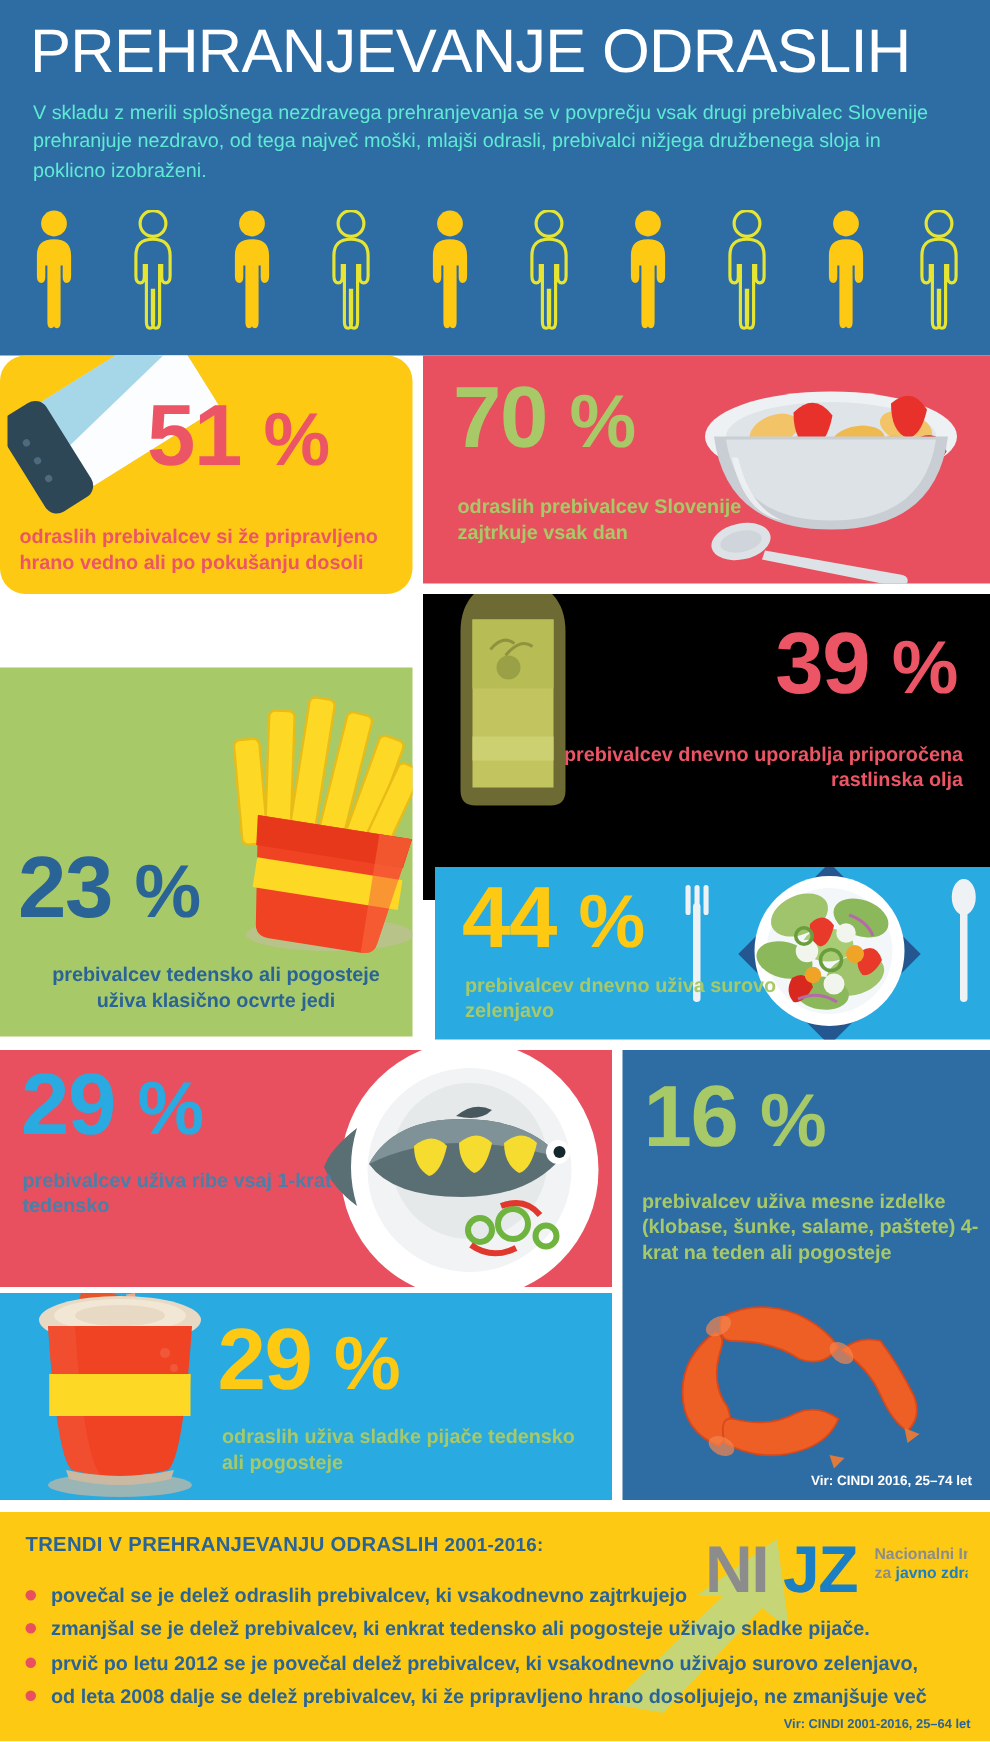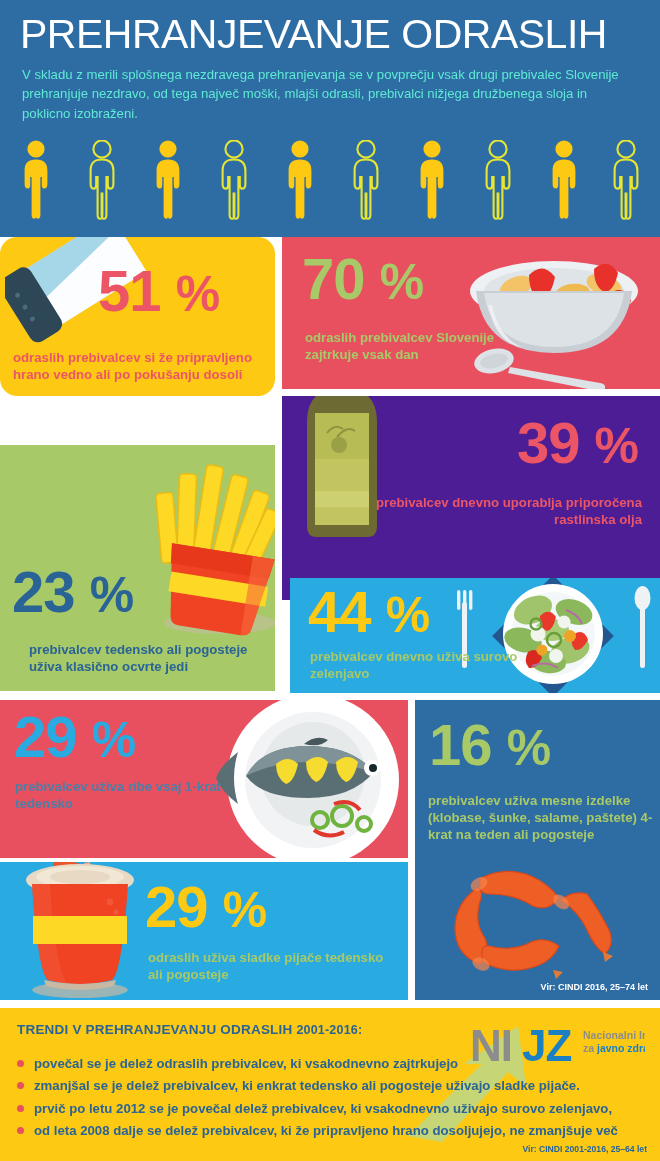--- a/index.html
+++ b/index.html
@@ -41,26 +41,26 @@
   #b51 { left:0; top:237px; width:275px; height:159px; background:#fdc913;border-radius:17px; }
   #b51 .num { position:absolute; left:98px; top:27px; color:#ec5565; }
   #b51 .sub { position:absolute; left:13px; top:112px; width:258px; color:#ec5565; }
 
   
   #b62 { left:282px; top:237px; width:378px; height:152px; background:#e8505f; }
   #b62 .num { position:absolute; left:20px; top:15px; color:#a8c967; }
   #b62 .sub { position:absolute; left:23px; top:92px; width:200px; color:#a8c967; }
 
   
-  #b39 { left:282px; top:396px; width:378px; height:204px; background:#4c1d95; }
+  #b39 { left:282px; top:396px; width:378px; height:204px; background:#000000; }
   #b39 .num { position:absolute; right:22px; top:20px; color:#ec5565; text-align:right; }
   #b39 .sub { position:absolute; right:18px; top:98px; width:300px; color:#ec5565; text-align:right; }
 
   
-  #b23 { left:0; top:445px; width:275px; height:246px; background:#a8c967; }
+  #b23 { left:0; top:445px; width:275px; height:246px; background:#a8c967;text-align:center; }
   #b23 .num { position:absolute; left:12px; top:120px; color:#2a6496; }
   #b23 .sub { position:absolute; left:29px; top:196px; width:230px; color:#2a6496; }
 
   
   #b44 { left:290px; top:578px; width:370px; height:115px; background:#29aae1; }
   #b44 .num { position:absolute; left:18px; top:7px; color:#fdc913; }
   #b44 .sub { position:absolute; left:20px; top:70px; width:230px; color:#a8c967; }
 
   
   #b29a { left:0; top:700px; width:408px; height:158px; background:#e8505f; }

